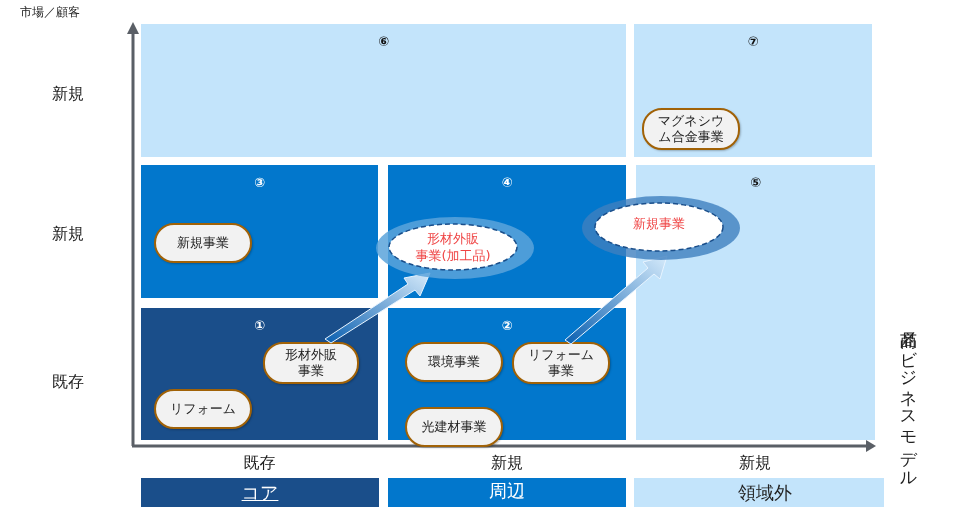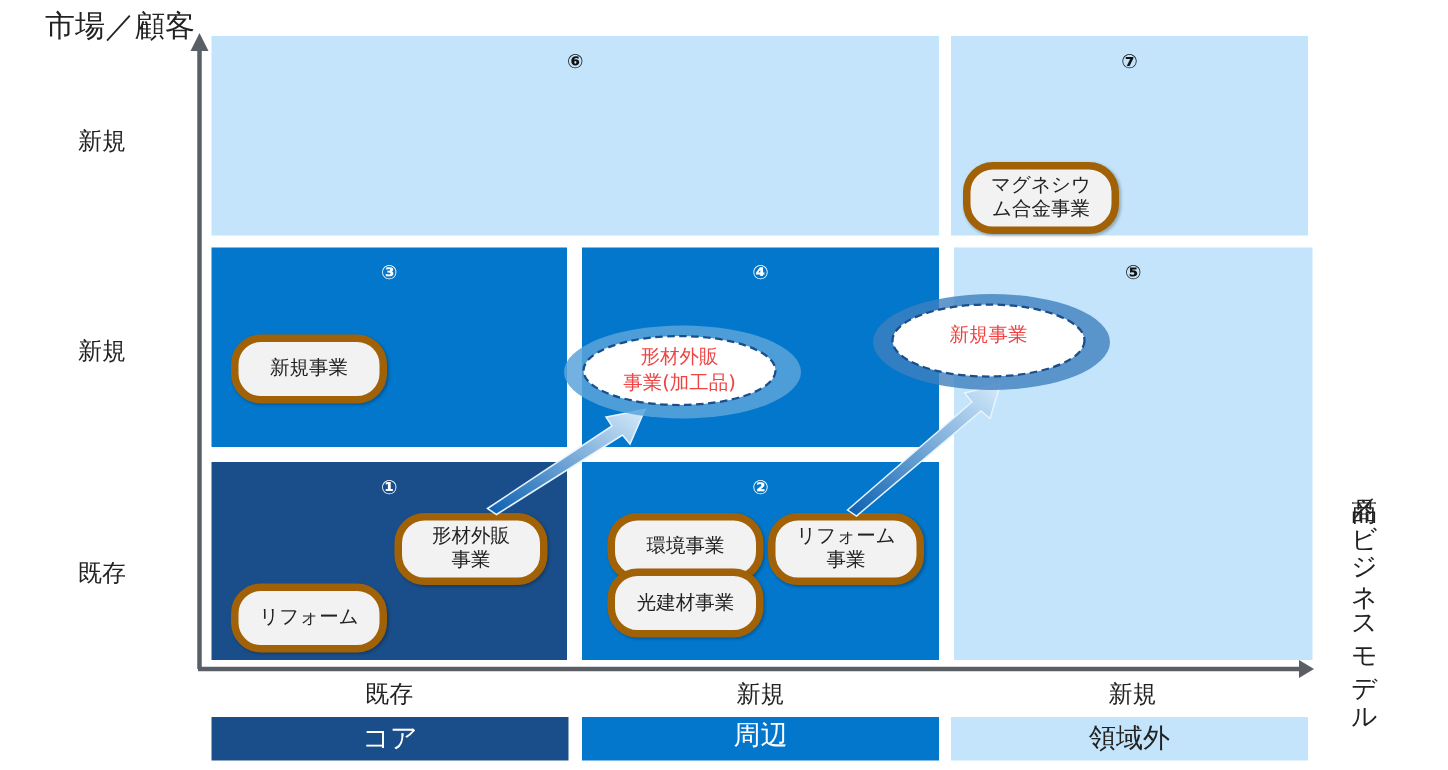--- a/index.html
+++ b/index.html
@@ -6,35 +6,35 @@
   body { width: 965px; height: 513px; position: relative; overflow: hidden;
          font-family: "DejaVu Sans", "Liberation Sans", sans-serif; color: #222; }
   .abs { position: absolute; }
   .panel { position: absolute; }
   .dark { background: #1a4e8a; }
   .mid { background: #0277cc; }
   .light { background: #c3e4fb; }
   .num { position: absolute; width: 100%; text-align: center; top: 10px; font-size: 13px; font-weight: bold; }
   .num.w { color: #ffffff; }
   .num.k { color: #111; }
-  .pill { position: absolute; background: #f2f2f2; border: 5px solid #a16207; border-radius: 20px;
+  .pill { position: absolute; background: #f2f2f2; border: 2px solid #a16207; border-radius: 20px;
           font-size: 13px; color: #222; text-align: center; display: flex; align-items: center;
           justify-content: center; line-height: 16px; box-shadow: 1px 1px 2px rgba(0,0,0,0.25); }
   .ylab { position: absolute; font-size: 16px; color: #222; }
   .xlab { position: absolute; font-size: 16px; color: #222; text-align: center; }
   .bar { position: absolute; height: 29px; font-size: 18px; text-align: center; line-height: 29px; }
   .vtext { position: absolute; writing-mode: vertical-rl; font-size: 17px; color: #222; letter-spacing: 1px; }
   .ellipse-wrap { position: absolute; }
   .ellipse-text { position: absolute; inset: 0; display: flex; align-items: center; justify-content: center;
                   text-align: center; font-size: 13px; color: #ef4444; line-height: 17px; }
 </style>
 </head>
 <body>
 
-<div class="abs" style="left:30px; top:4px; font-size:20px;">市場／顧客</div>
+<div class="abs" style="left:20px; top:4px; font-size:12px;">市場／顧客</div>
 
 <svg class="abs" style="left:0; top:0;" width="965" height="513">
   <g>
     <line x1="133" y1="446" x2="133" y2="32" stroke="#5a5f66" stroke-width="3"></line>
     <polygon points="127,34 139,34 133,22" fill="#5a5f66"></polygon>
   </g>
   <g>
     <line x1="132" y1="446" x2="868" y2="446" stroke="#5a5f66" stroke-width="3"></line>
     <polygon points="866,440 866,452 876,446" fill="#5a5f66"></polygon>
   </g>
@@ -69,21 +69,21 @@
   <div class="num w">①</div>
   <div class="pill" style="left:122px; top:34px; width:92px; height:38px; white-space:pre-line;">形材外販
 事業</div>
   <div class="pill" style="left:13px; top:81px; width:94px; height:36px;">リフォーム</div>
 </div>
 <div class="panel mid" style="left:388px; top:308px; width:238px; height:132px;">
   <div class="num w">②</div>
   <div class="pill" style="left:17px; top:34px; width:94px; height:36px;">環境事業</div>
   <div class="pill" style="left:124px; top:34px; width:94px; height:38px; white-space:pre-line;">リフォーム
 事業</div>
-  <div class="pill" style="left:17px; top:71px; width:94px; height:36px;font-family:Liberation Serif, serif;">光建材事業</div>
+  <div class="pill" style="left:17px; top:99px; width:94px; height:36px;">光建材事業</div>
 </div>
 
 <svg class="abs" style="left:0; top:0;" width="965" height="513">
   <defs>
     <linearGradient id="arrowGrad" x1="0" y1="1" x2="1" y2="0">
       <stop offset="0" stop-color="#0a5fb0"></stop>
       <stop offset="1" stop-color="#d6ebfb"></stop>
     </linearGradient>
   </defs>
 
@@ -111,17 +111,17 @@
 事業(加工品)</div>
 </div>
 <div class="ellipse-wrap" style="left:595px; top:203px; width:128px; height:40px;">
   <div class="ellipse-text">新規事業</div>
 </div>
 
 <div class="xlab" style="left:141px; top:453px; width:237px;">既存</div>
 <div class="xlab" style="left:388px; top:453px; width:238px;">新規</div>
 <div class="xlab" style="left:636px; top:453px; width:238px;">新規</div>
 
-<div class="bar dark" style="left:141px; top:478px; width:238px; color:#ffffff;">コア</div>
+<div class="bar dark" style="left:141px; top:478px; width:238px; color:#ffffff;text-decoration:underline;">コア</div>
 <div class="bar mid" style="left:388px; top:478px; width:238px; color:#ffffff;font-family:Liberation Mono, monospace;">周辺</div>
-<div class="bar light" style="left:634px; top:478px; width:238px; color:#222;">領域外</div>
+<div class="bar light" style="left:634px; top:478px; width:238px; color:#222;padding-left:12px;">領域外</div>
 
 <div class="vtext" style="left:898px; top:318px;">商品／ビジネスモデル</div>
 
 </body></html>

